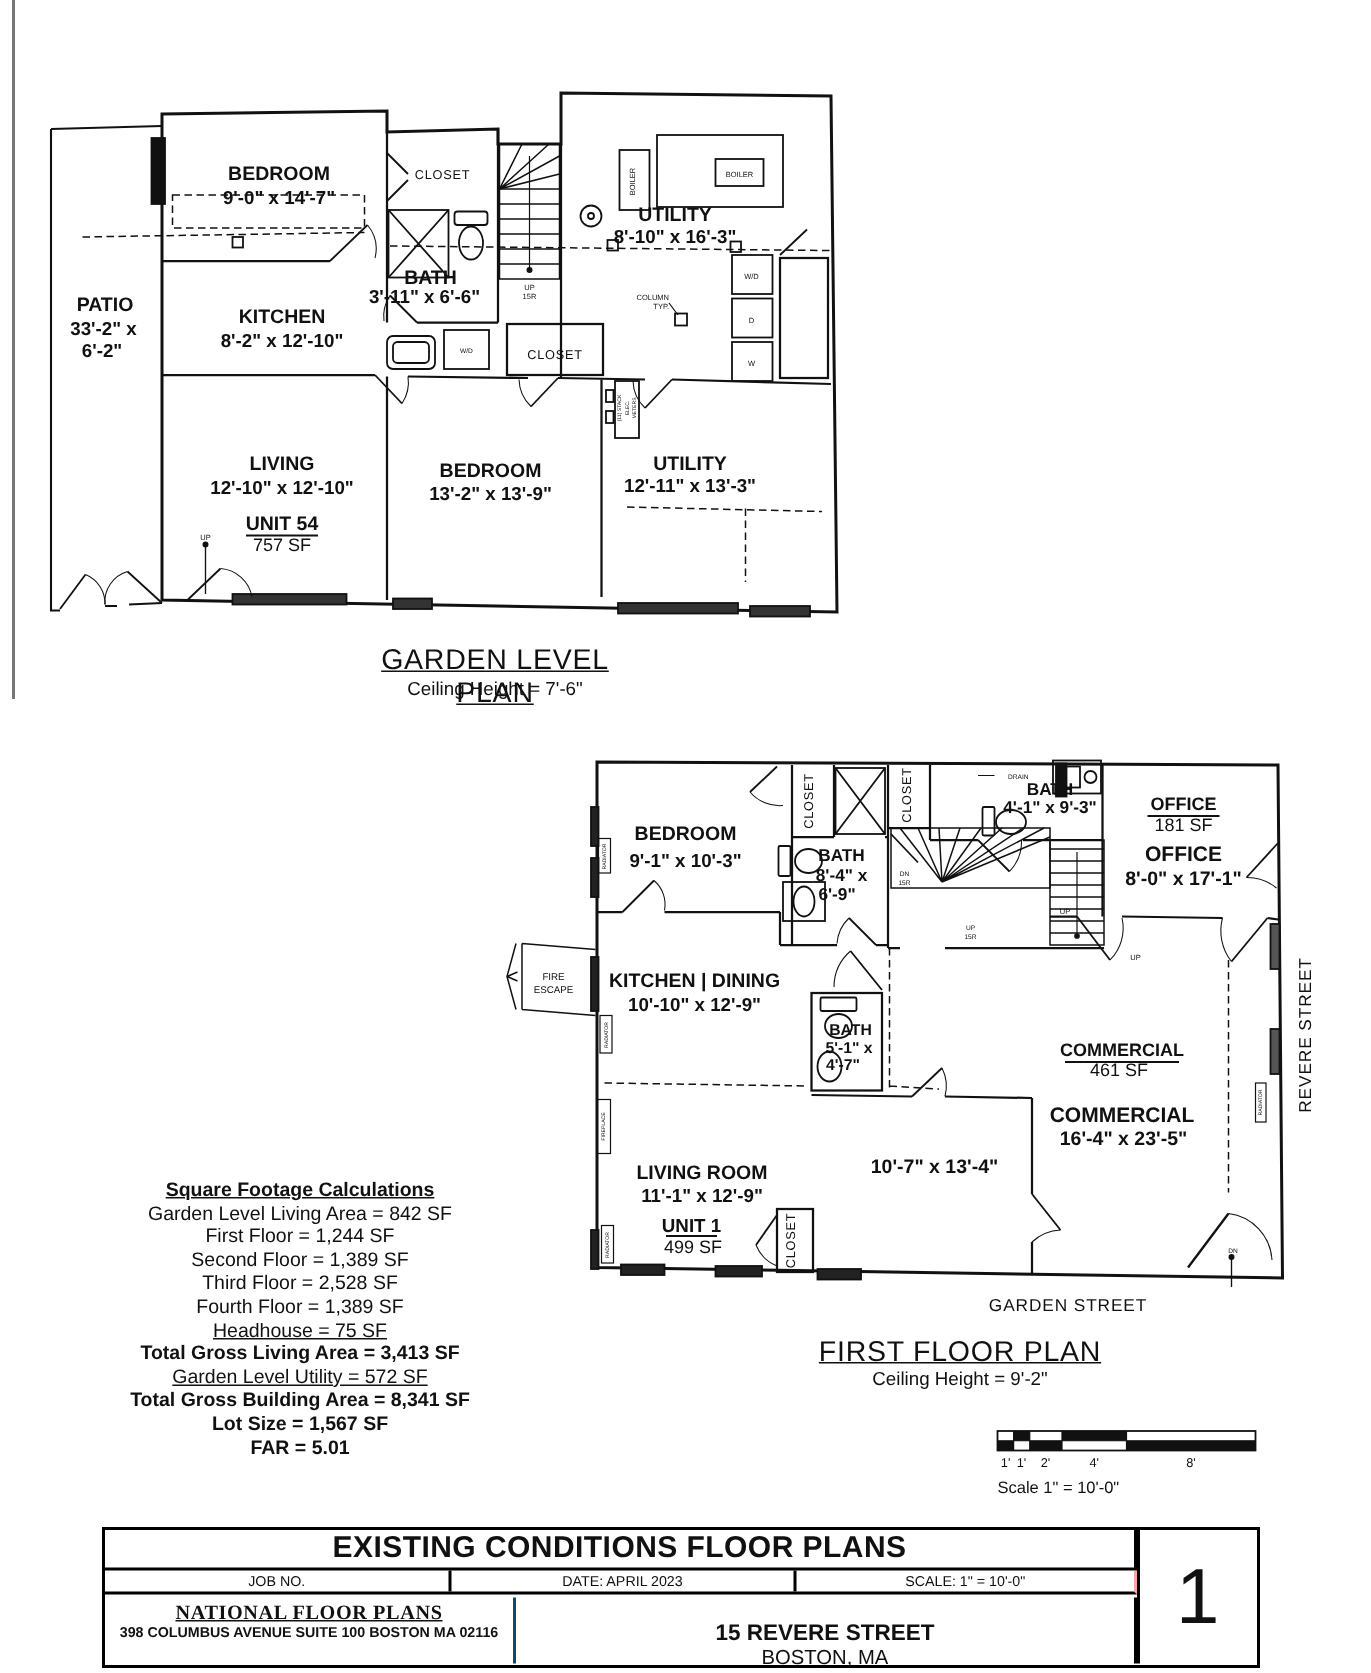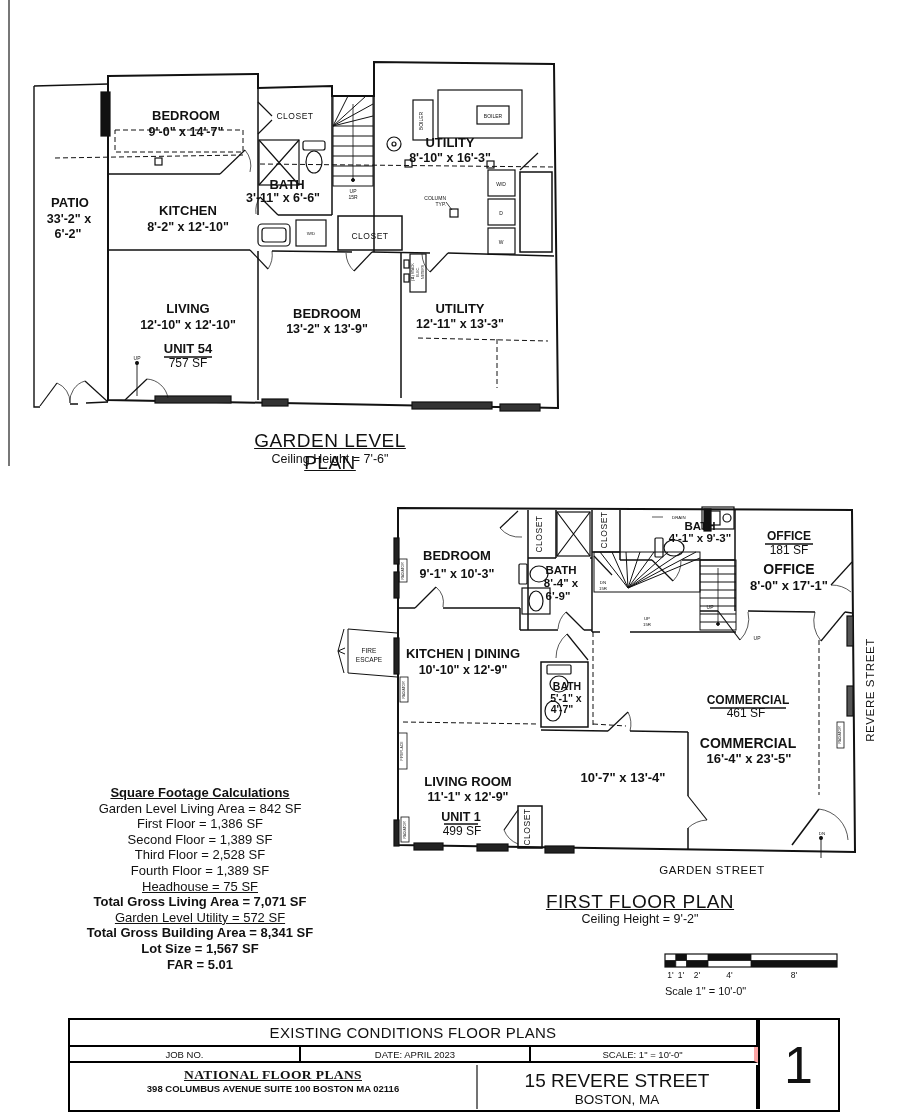--- a/index.html
+++ b/index.html
@@ -22,28 +22,28 @@
   .t3{font-size:3.4px;}
   .st{font-size:11.5px;letter-spacing:.6px;}
   .cap{font-size:19px;text-decoration:underline;letter-spacing:.5px;text-align:center;}
   .ceil{font-size:12.5px;text-align:center;}
   #sqft{width:300px;text-align:center;font-size:13px;line-height:15.6px;}
   #sqft .ttl{font-weight:700;text-decoration:underline;}
   #sqft .b{font-weight:700;}
   #sqft .u{text-decoration:underline;}
   #tb{width:772px;height:94px;border:2.5px solid #000;box-sizing:border-box;}
   #tb .cell{box-sizing:border-box;position:absolute;}
-  #tb-title{left:0;top:0;width:688px;height:27px;border-right:2px solid #000;border-bottom:2px solid #000;display:flex;align-items:center;justify-content:center;font-size:15px;font-weight:400;letter-spacing:.3px;}
-  #tb-row2{left:0;top:27px;width:688px;height:16px;border-right:4px solid #fca5a5;border-bottom:2px solid #000;display:flex;}
+  #tb-title{left:0;top:0;width:688px;height:27px;border-right:2px solid #000;border-bottom:2px solid #000;display:flex;align-items:center;justify-content:center;font-size:20px;font-weight:700;letter-spacing:.3px;}
+  #tb-row2{left:0;top:27px;width:688px;height:16px;border-right:2px solid #fca5a5;border-bottom:2px solid #000;display:flex;}
   #tb-row2 .c{box-sizing:border-box;font-size:9.5px;display:flex;align-items:center;justify-content:center;}
   #tb-row3{left:0;top:45px;width:688px;height:44px;border-right:2px solid #000;display:flex;}
   #tb-row3 .c{box-sizing:border-box;text-align:center;padding-top:2px;}
   #tb-company{font-family:"Liberation Serif",serif;font-size:13.5px;font-weight:700;text-decoration:underline;letter-spacing:.4px;}
   #tb-address,#tb-phone{font-size:9.5px;line-height:12.5px;font-weight:bold;}
-  #tb-project{font-size:19px;font-weight:400;margin-top:3px;}
+  #tb-project{font-size:15px;font-weight:700;margin-top:13px;}
   #tb-city{font-size:13.5px;}
   #tb-sheet{left:688px;top:0;width:79px;height:89px;display:flex;align-items:center;justify-content:center;font-size:52px;}
 </style>
 </head>
 <body>
 
 <div class="abs" style="left:8px;top:0;width:1.5px;height:466px;background:#777"></div>
 
 <svg class="abs" style="left:18px;top:40px" width="560" height="435" viewBox="18 40 560 435">
   <g stroke="#111" fill="none" stroke-width="2">
@@ -308,26 +308,26 @@
     <text class="st" x="712" y="874">GARDEN STREET</text>
     <text class="st" transform="rotate(-90 874 690)" x="874" y="690">REVERE STREET</text>
   </g>
 </svg>
 <div class="abs cap" style="left:540px;top:891px;width:200px">FIRST FLOOR PLAN</div>
 <div class="abs ceil" style="left:540px;top:912px;width:200px">Ceiling Height = 9'-2"</div>
 
 <div id="sqft" class="abs" style="left:50px;top:785px">
   <div class="ttl">Square Footage Calculations</div>
   <div>Garden Level Living Area = 842 SF</div>
-  <div>First Floor = 1,386 SF</div>
+  <div>First Floor = 1,244 SF</div>
   <div>Second Floor = 1,389 SF</div>
   <div>Third Floor = 2,528 SF</div>
   <div>Fourth Floor = 1,389 SF</div>
   <div class="u">Headhouse = 75 SF</div>
-  <div class="b">Total Gross Living Area = 7,071 SF</div>
+  <div class="b">Total Gross Living Area = 3,413 SF</div>
   <div class="u">Garden Level Utility = 572 SF</div>
   <div class="b">Total Gross Building Area = 8,341 SF</div>
   <div class="b">Lot Size = 1,567 SF</div>
   <div class="b">FAR = 5.01</div>
 </div>
 
 <svg class="abs" style="left:664px;top:953px" width="200" height="48" viewBox="0 0 200 48">
   <g>
     <rect x="11.75" y="1" width="10.75" height="6.5" fill="#111"></rect>
     <rect x="44" y="1" width="43" height="6.5" fill="#111"></rect>
@@ -348,21 +348,21 @@
 </svg>
 
 <div id="tb" class="abs" style="left:68px;top:1018px">
   <div id="tb-title" class="cell">EXISTING CONDITIONS FLOOR PLANS</div>
   <div id="tb-row2" class="cell">
     <div class="c" style="width:231px;border-right:2px solid #000">JOB NO.</div>
     <div class="c" style="width:230px;border-right:2px solid #000">DATE: APRIL 2023</div>
     <div class="c" style="flex:1">SCALE: 1" = 10'-0"</div>
   </div>
   <div id="tb-row3" class="cell">
-    <div class="c" style="width:408px;border-right:2px solid #737373">
+    <div class="c" style="width:274px;border-right:2px solid #0c4a6e">
       <div id="tb-company">NATIONAL FLOOR PLANS</div>
       <div id="tb-address">398 COLUMBUS AVENUE SUITE 100 BOSTON MA 02116</div>
     </div>
     <div class="c" style="flex:1">
       <div id="tb-project">15 REVERE STREET</div>
       <div id="tb-city">BOSTON, MA</div>
     </div>
   </div>
   <div id="tb-sheet" class="cell" style="border-left:2px solid #000">1</div>
 </div>

